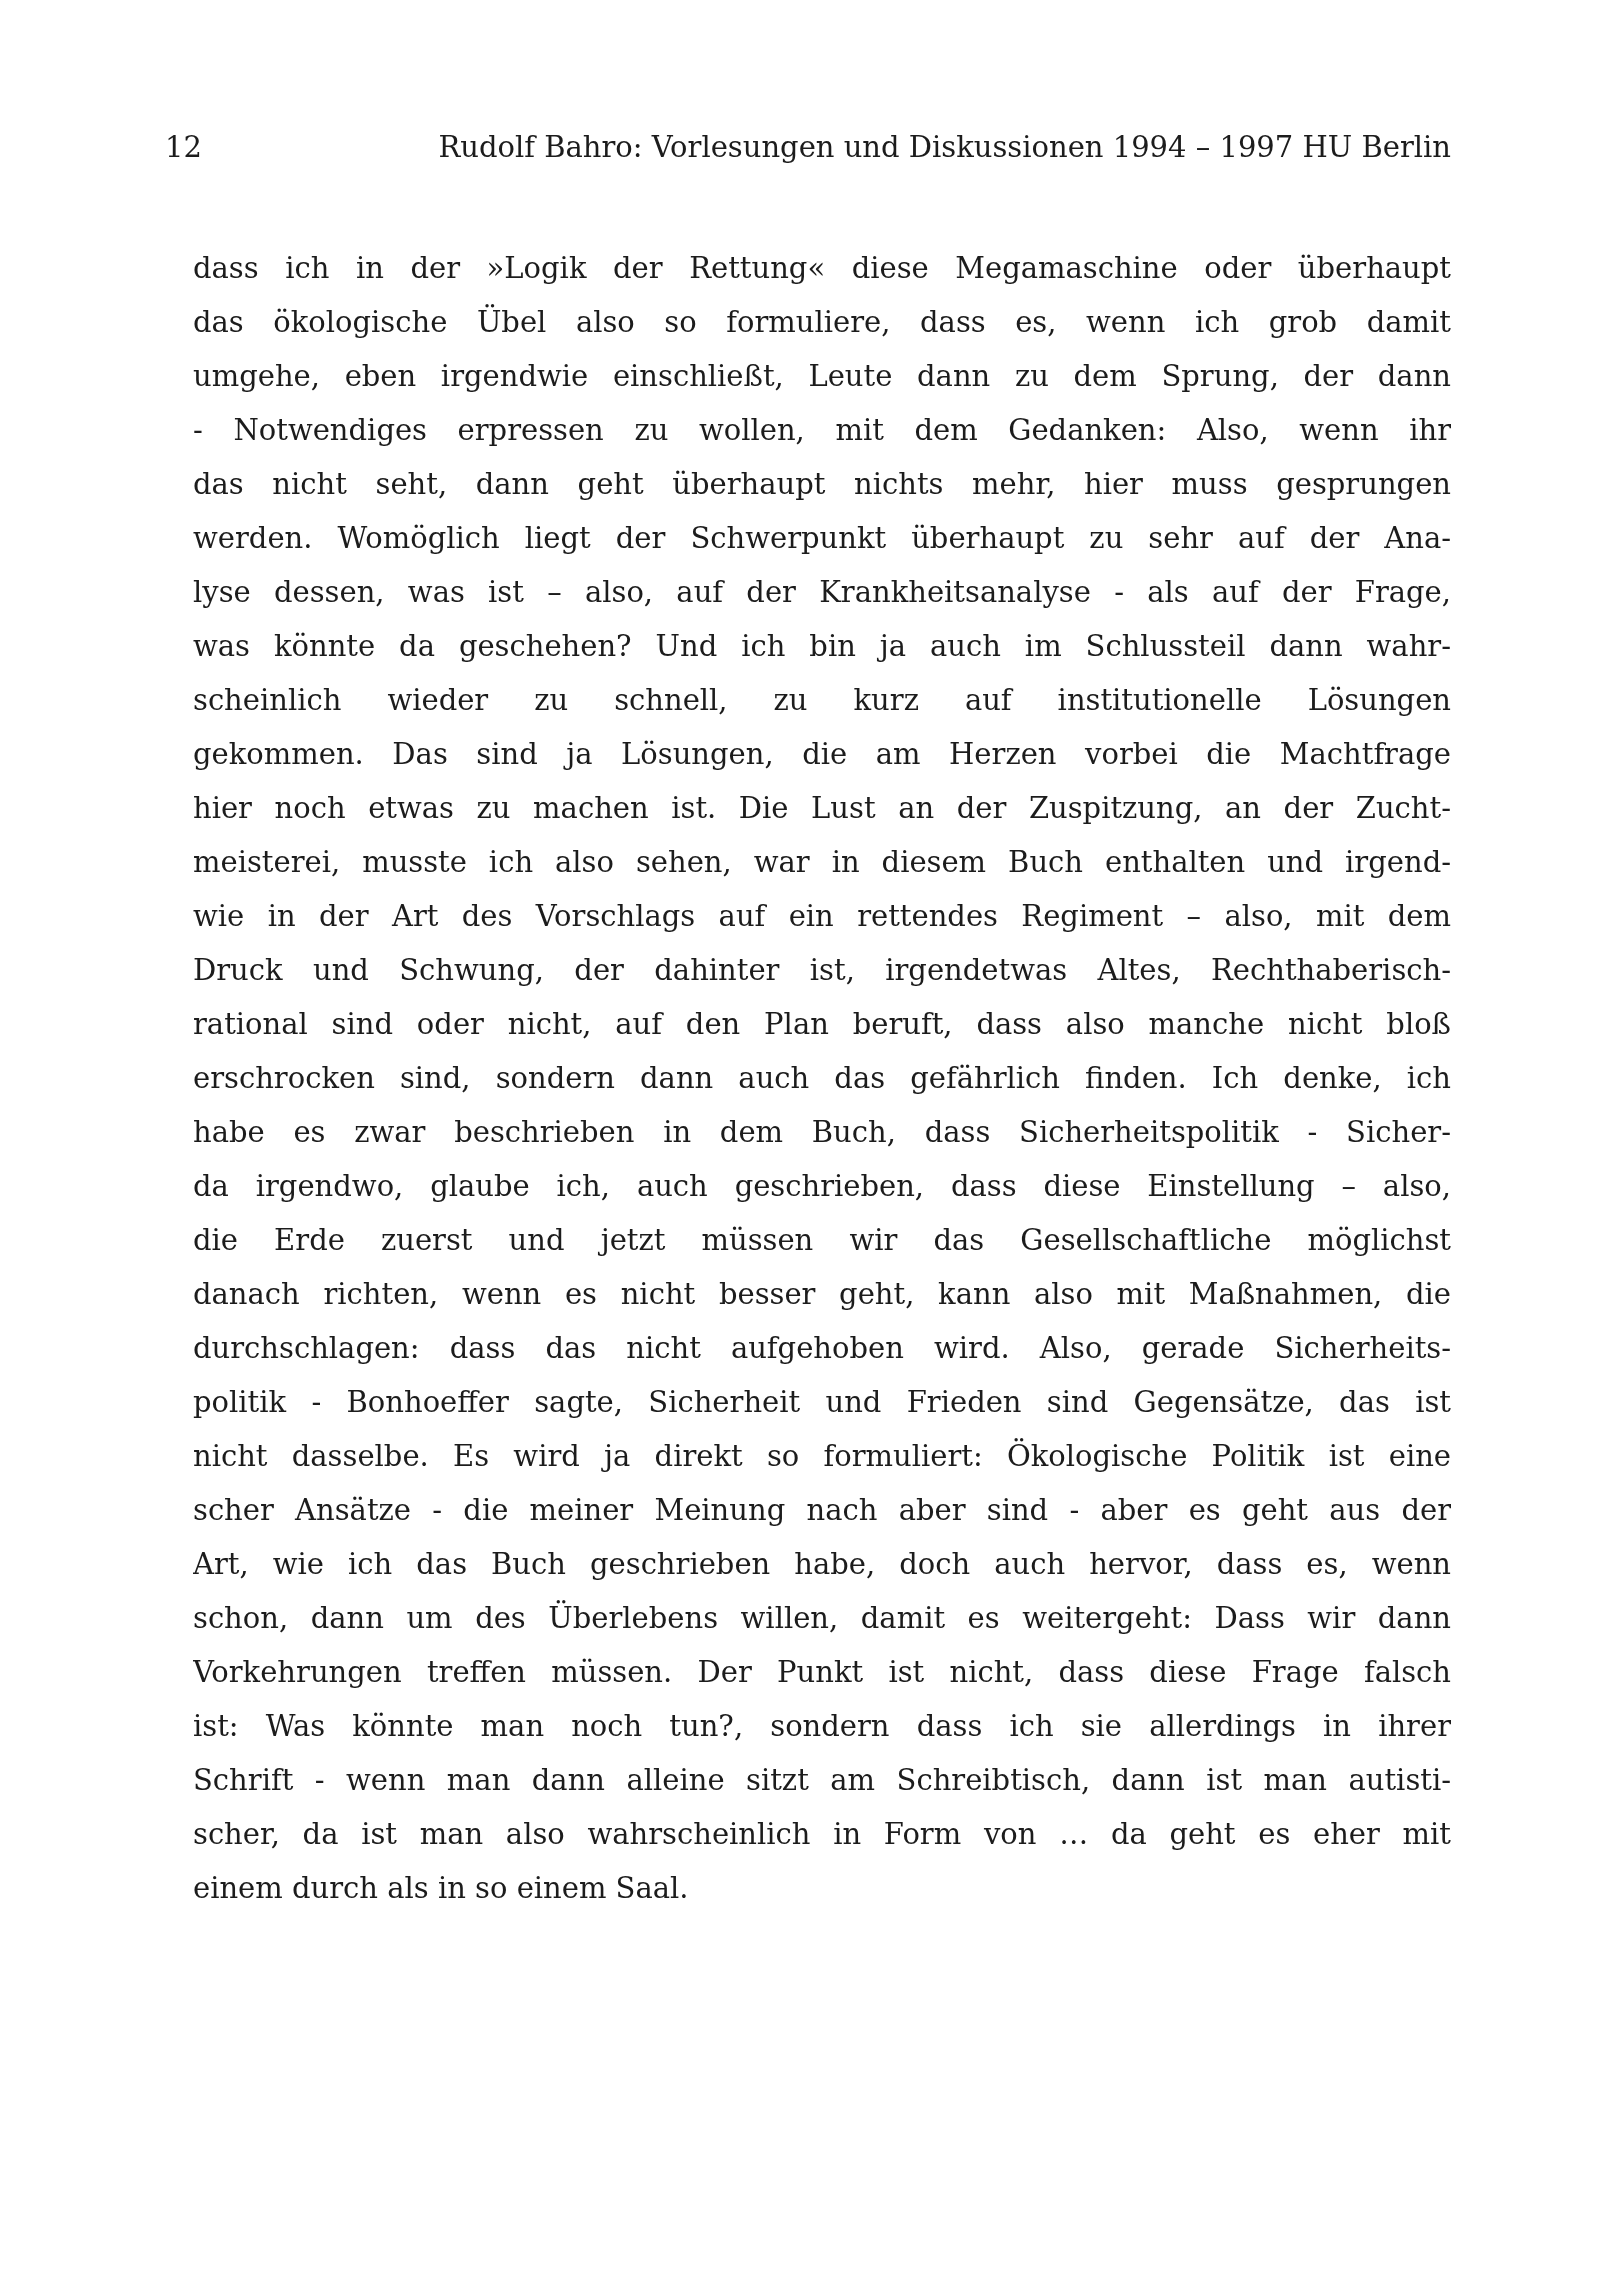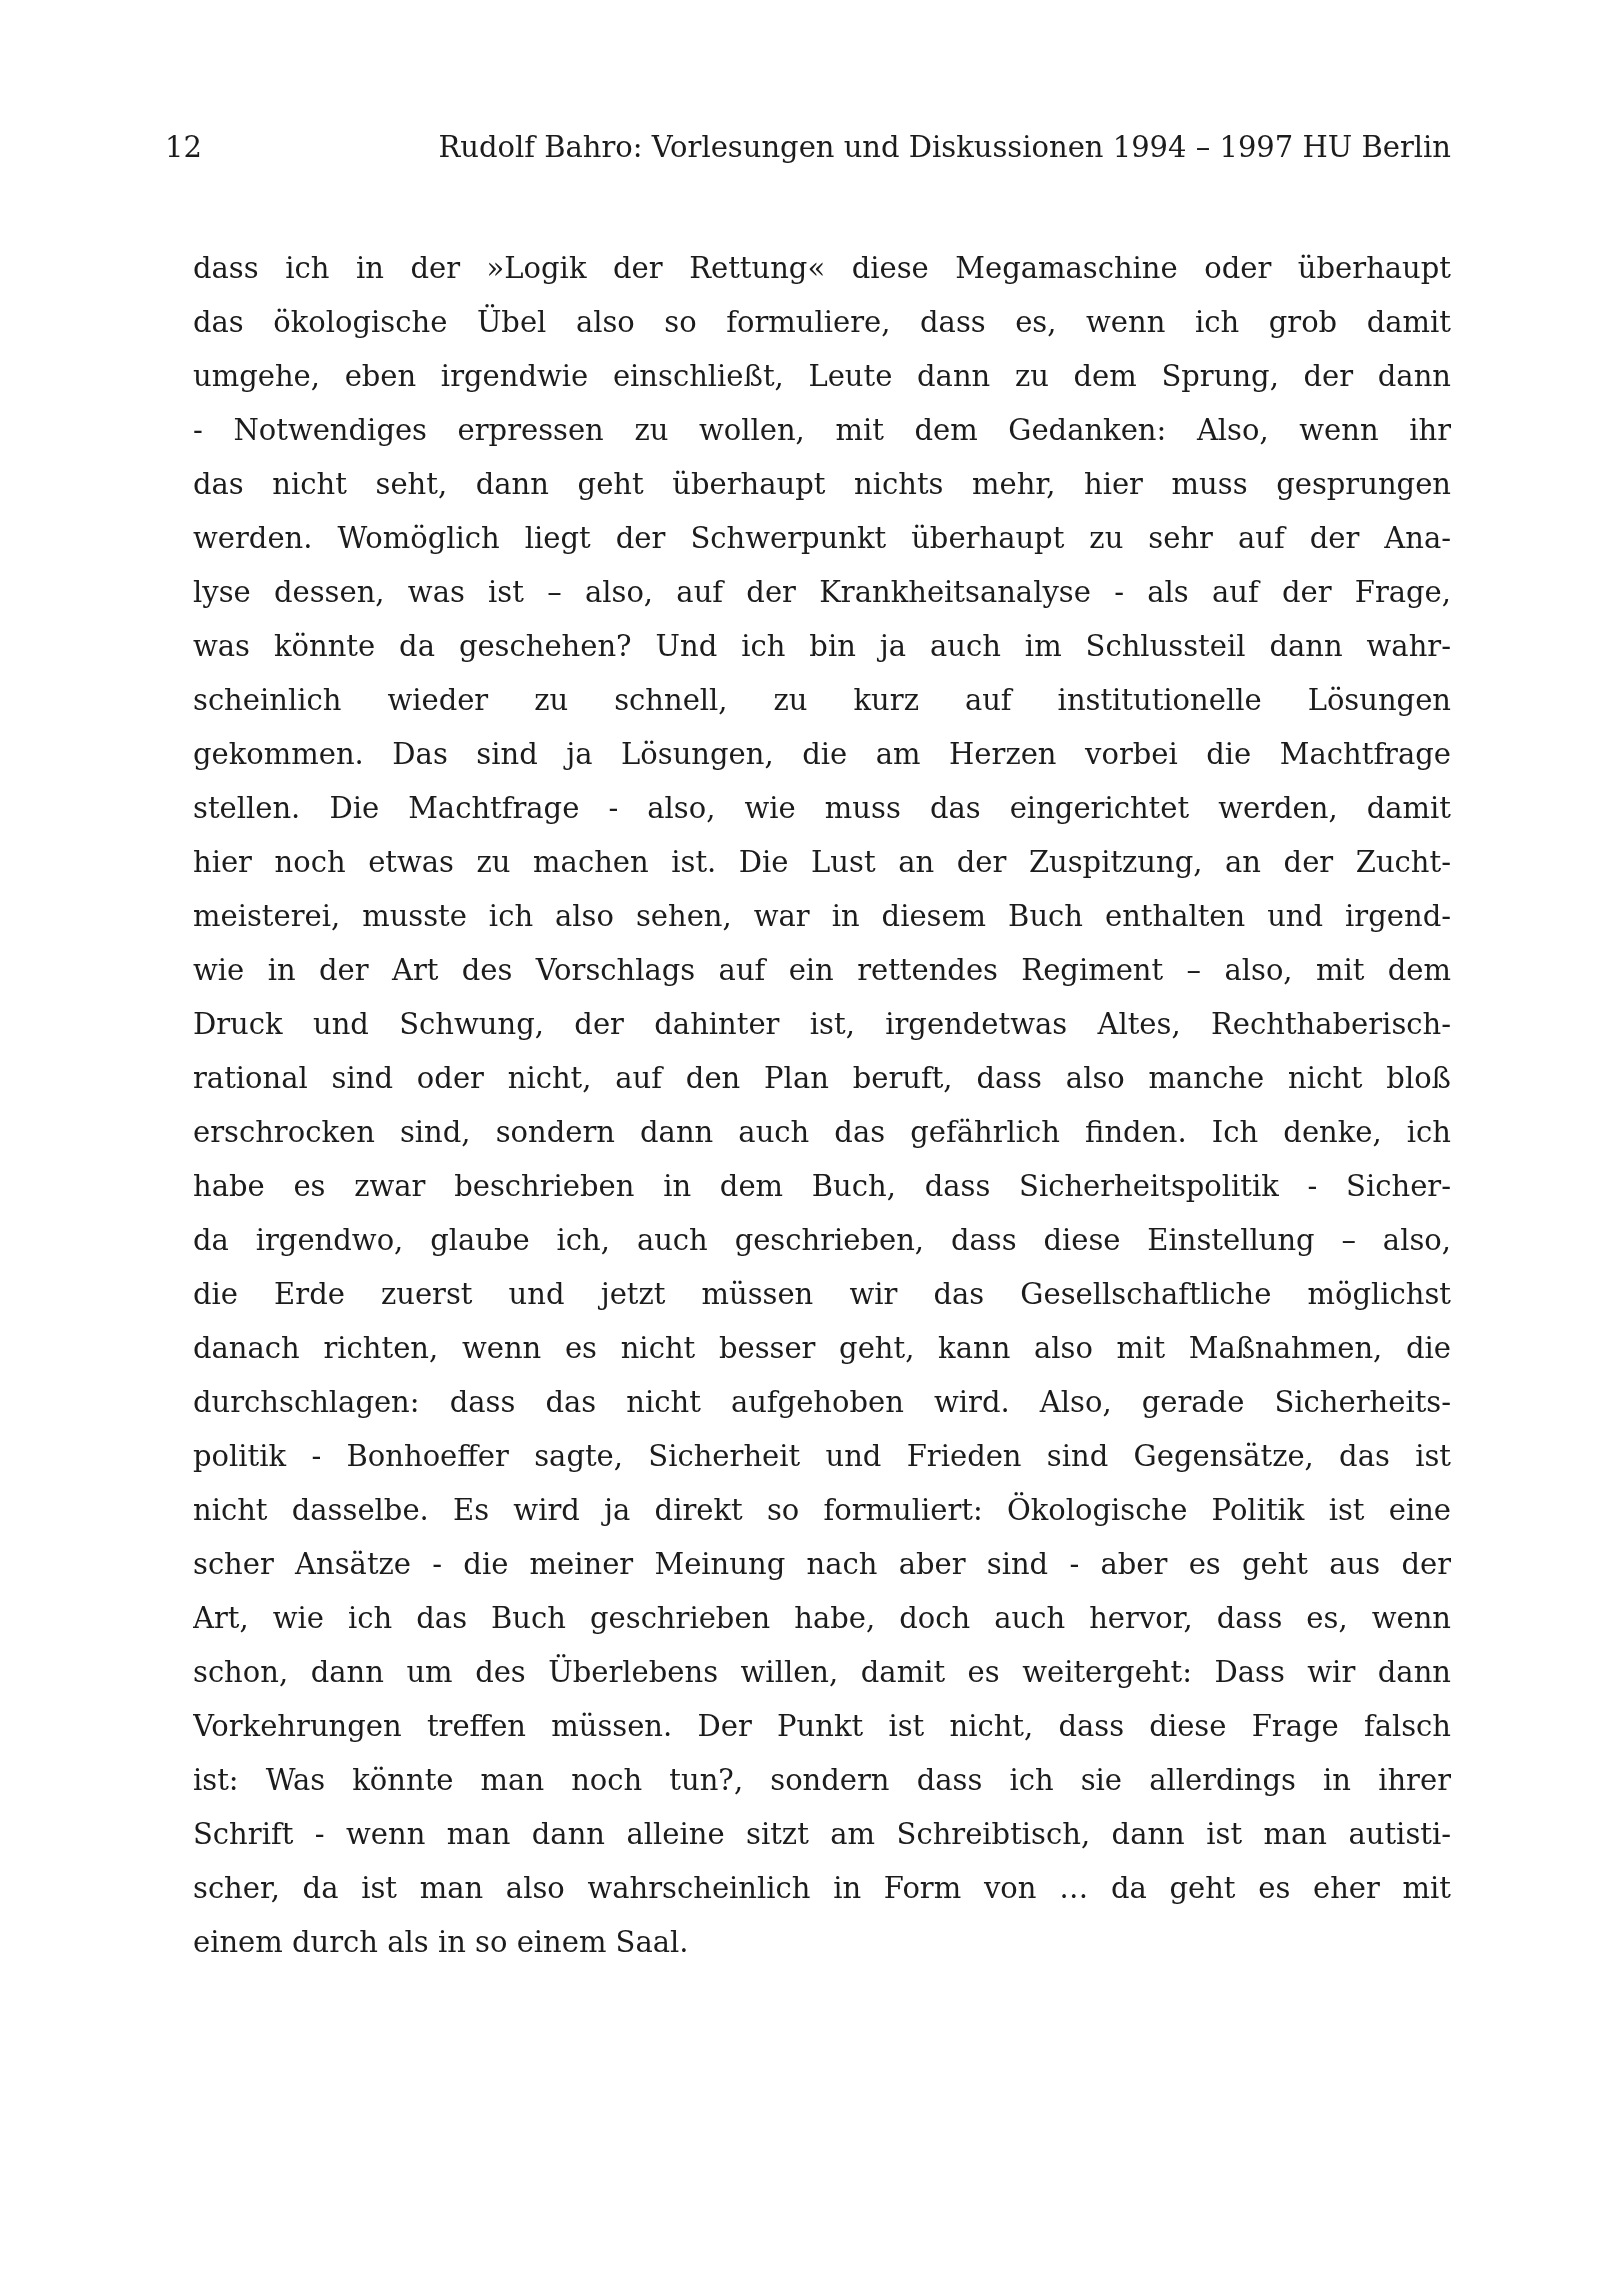--- a/index.html
+++ b/index.html
@@ -68,21 +68,20 @@
       <div class="line">dass ich in der »Logik der Rettung« diese Megamaschine oder überhaupt</div>
       <div class="line">das ökologische Übel also so formuliere, dass es, wenn ich grob damit</div>
       <div class="line">umgehe, eben irgendwie einschließt, Leute dann zu dem Sprung, der dann</div>
       <div class="line">- Notwendiges erpressen zu wollen, mit dem Gedanken: Also, wenn ihr</div>
       <div class="line">das nicht seht, dann geht überhaupt nichts mehr, hier muss gesprungen</div>
       <div class="line">werden. Womöglich liegt der Schwerpunkt überhaupt zu sehr auf der Ana-</div>
       <div class="line">lyse dessen, was ist – also, auf der Krankheitsanalyse - als auf der Frage,</div>
       <div class="line">was könnte da geschehen? Und ich bin ja auch im Schlussteil dann wahr-</div>
       <div class="line">scheinlich wieder zu schnell, zu kurz auf institutionelle Lösungen</div>
       <div class="line">gekommen. Das sind ja Lösungen, die am Herzen vorbei die Machtfrage</div>
-      <div class="line">stellen. Die Machtfrage - also, wie muss das eingerichtet werden, damit</div>
       <div class="line">hier noch etwas zu machen ist. Die Lust an der Zuspitzung, an der Zucht-</div>
       <div class="line">meisterei, musste ich also sehen, war in diesem Buch enthalten und irgend-</div>
       <div class="line">wie in der Art des Vorschlags auf ein rettendes Regiment – also, mit dem</div>
       <div class="line">Druck und Schwung, der dahinter ist, irgendetwas Altes, Rechthaberisch-</div>
       <div class="line">rational sind oder nicht, auf den Plan beruft, dass also manche nicht bloß</div>
       <div class="line">erschrocken sind, sondern dann auch das gefährlich finden. Ich denke, ich</div>
       <div class="line">habe es zwar beschrieben in dem Buch, dass Sicherheitspolitik - Sicher-</div>
       <div class="line">da irgendwo, glaube ich, auch geschrieben, dass diese Einstellung – also,</div>
       <div class="line">die Erde zuerst und jetzt müssen wir das Gesellschaftliche möglichst</div>
       <div class="line">danach richten, wenn es nicht besser geht, kann also mit Maßnahmen, die</div>

